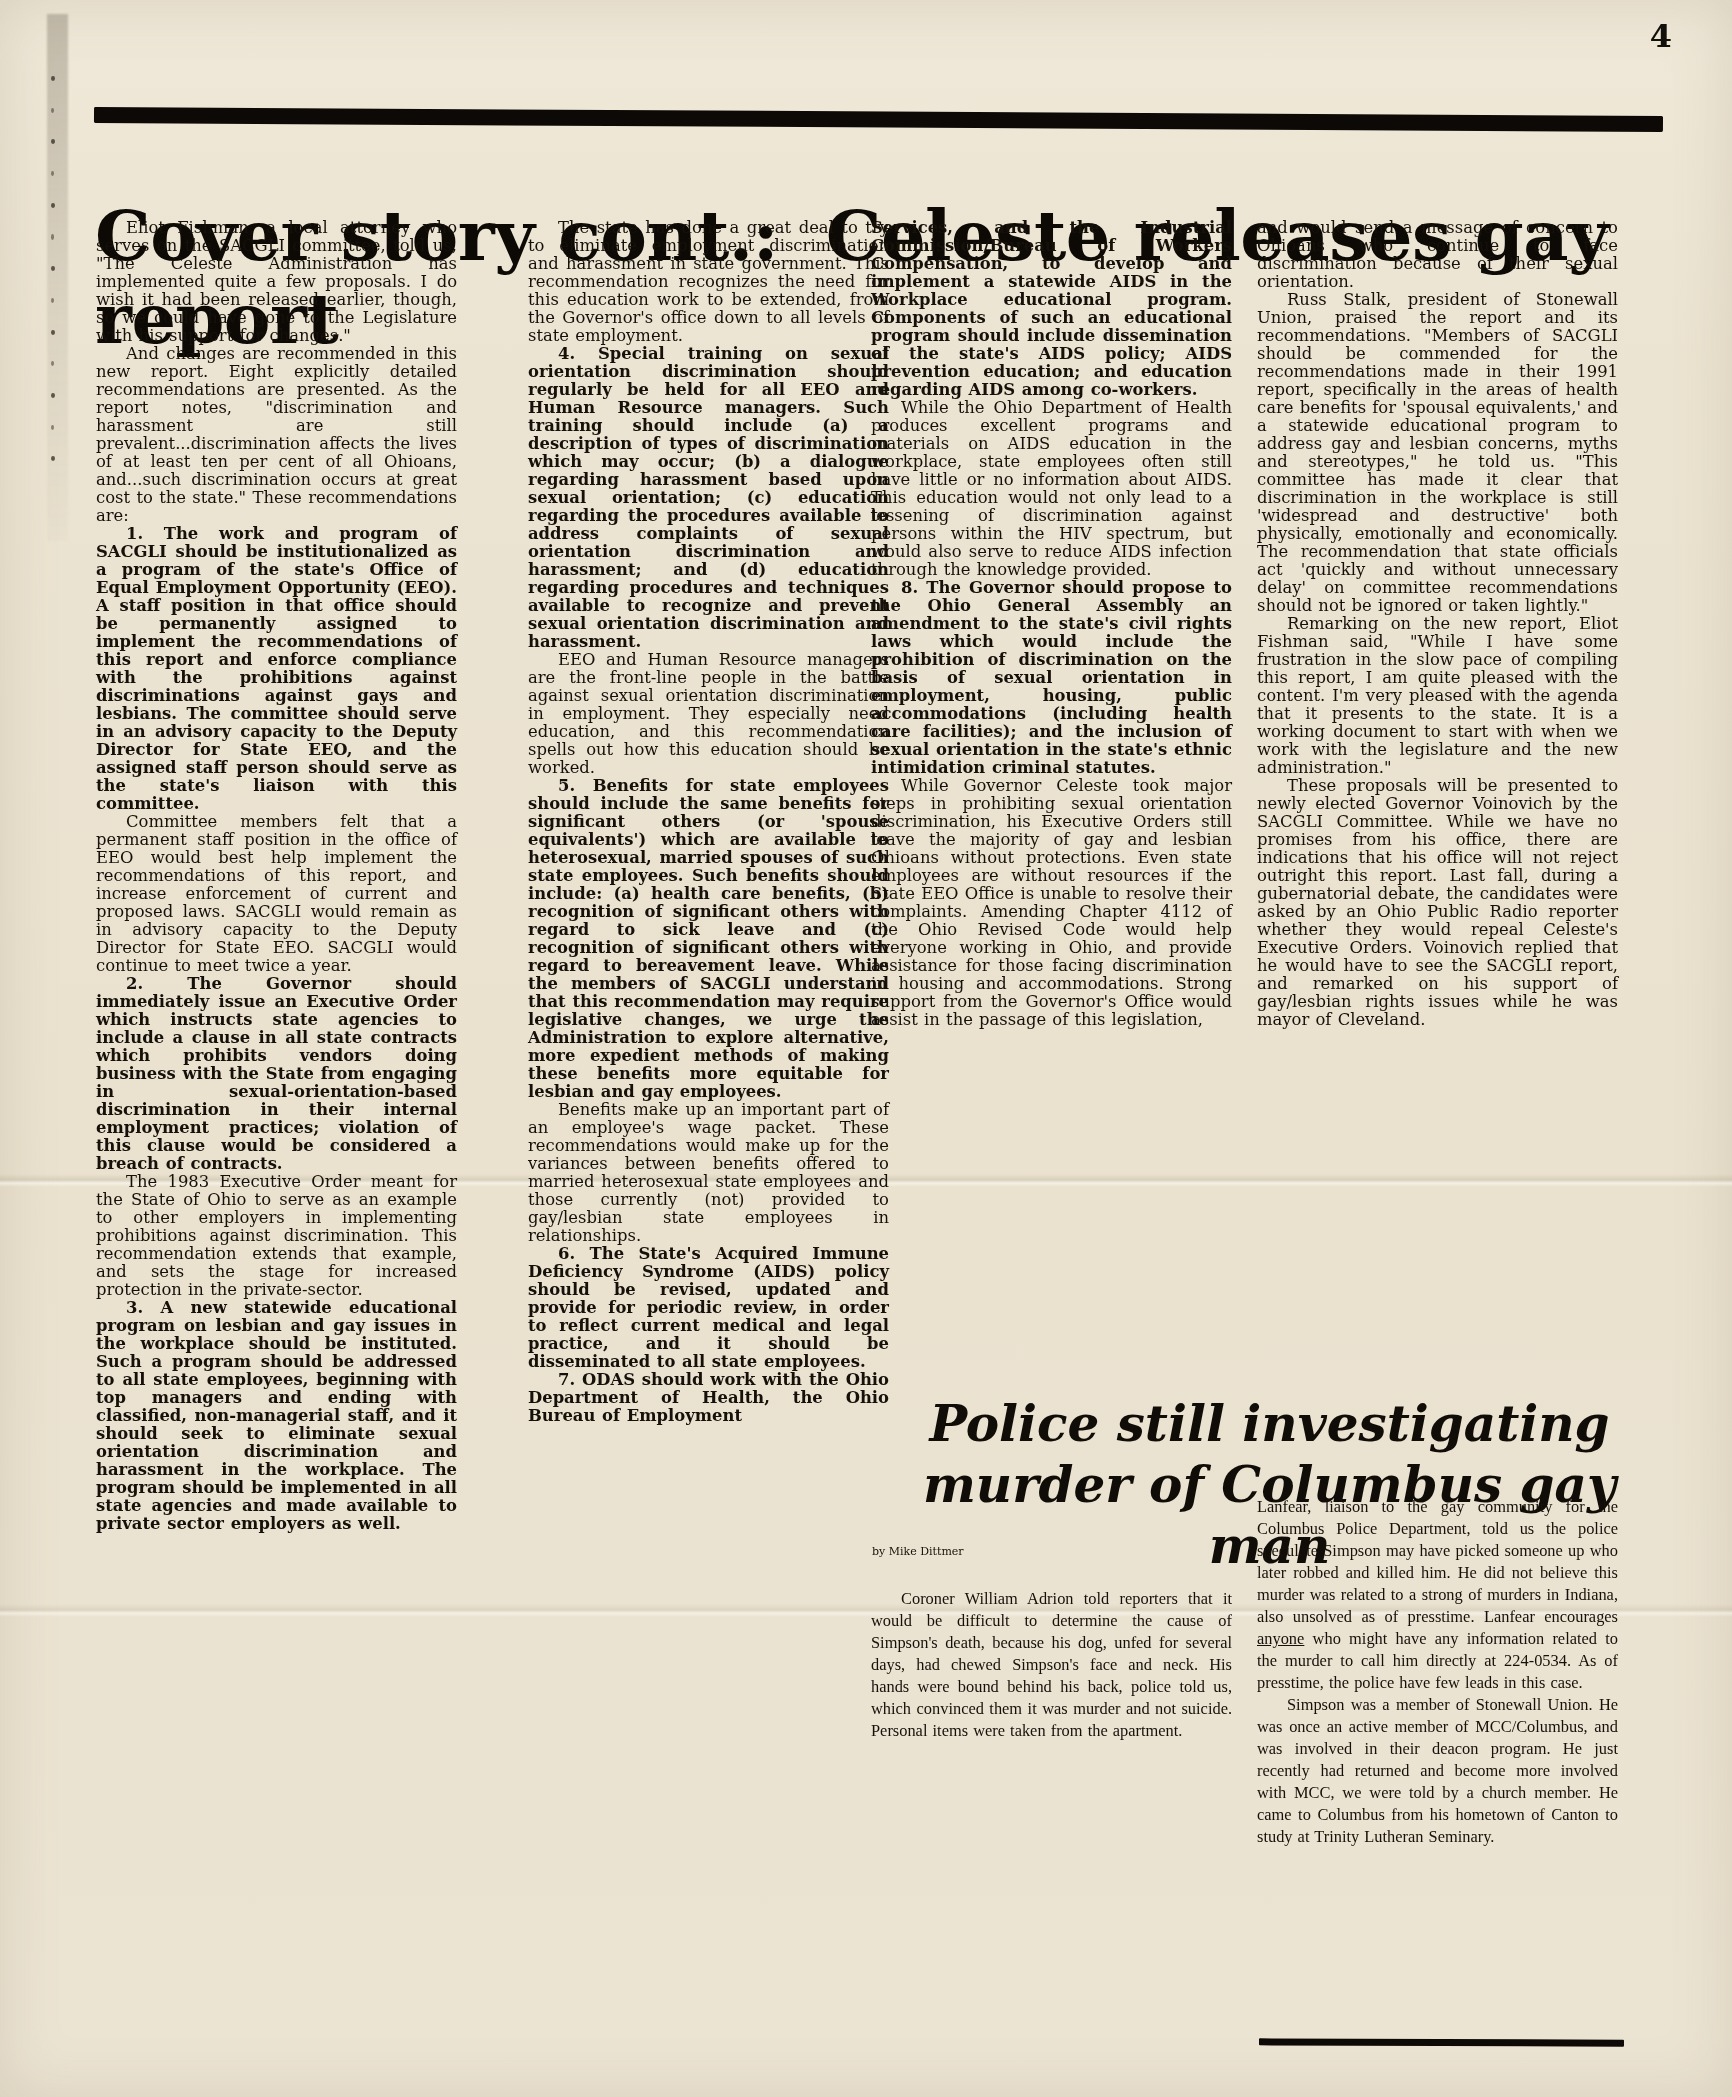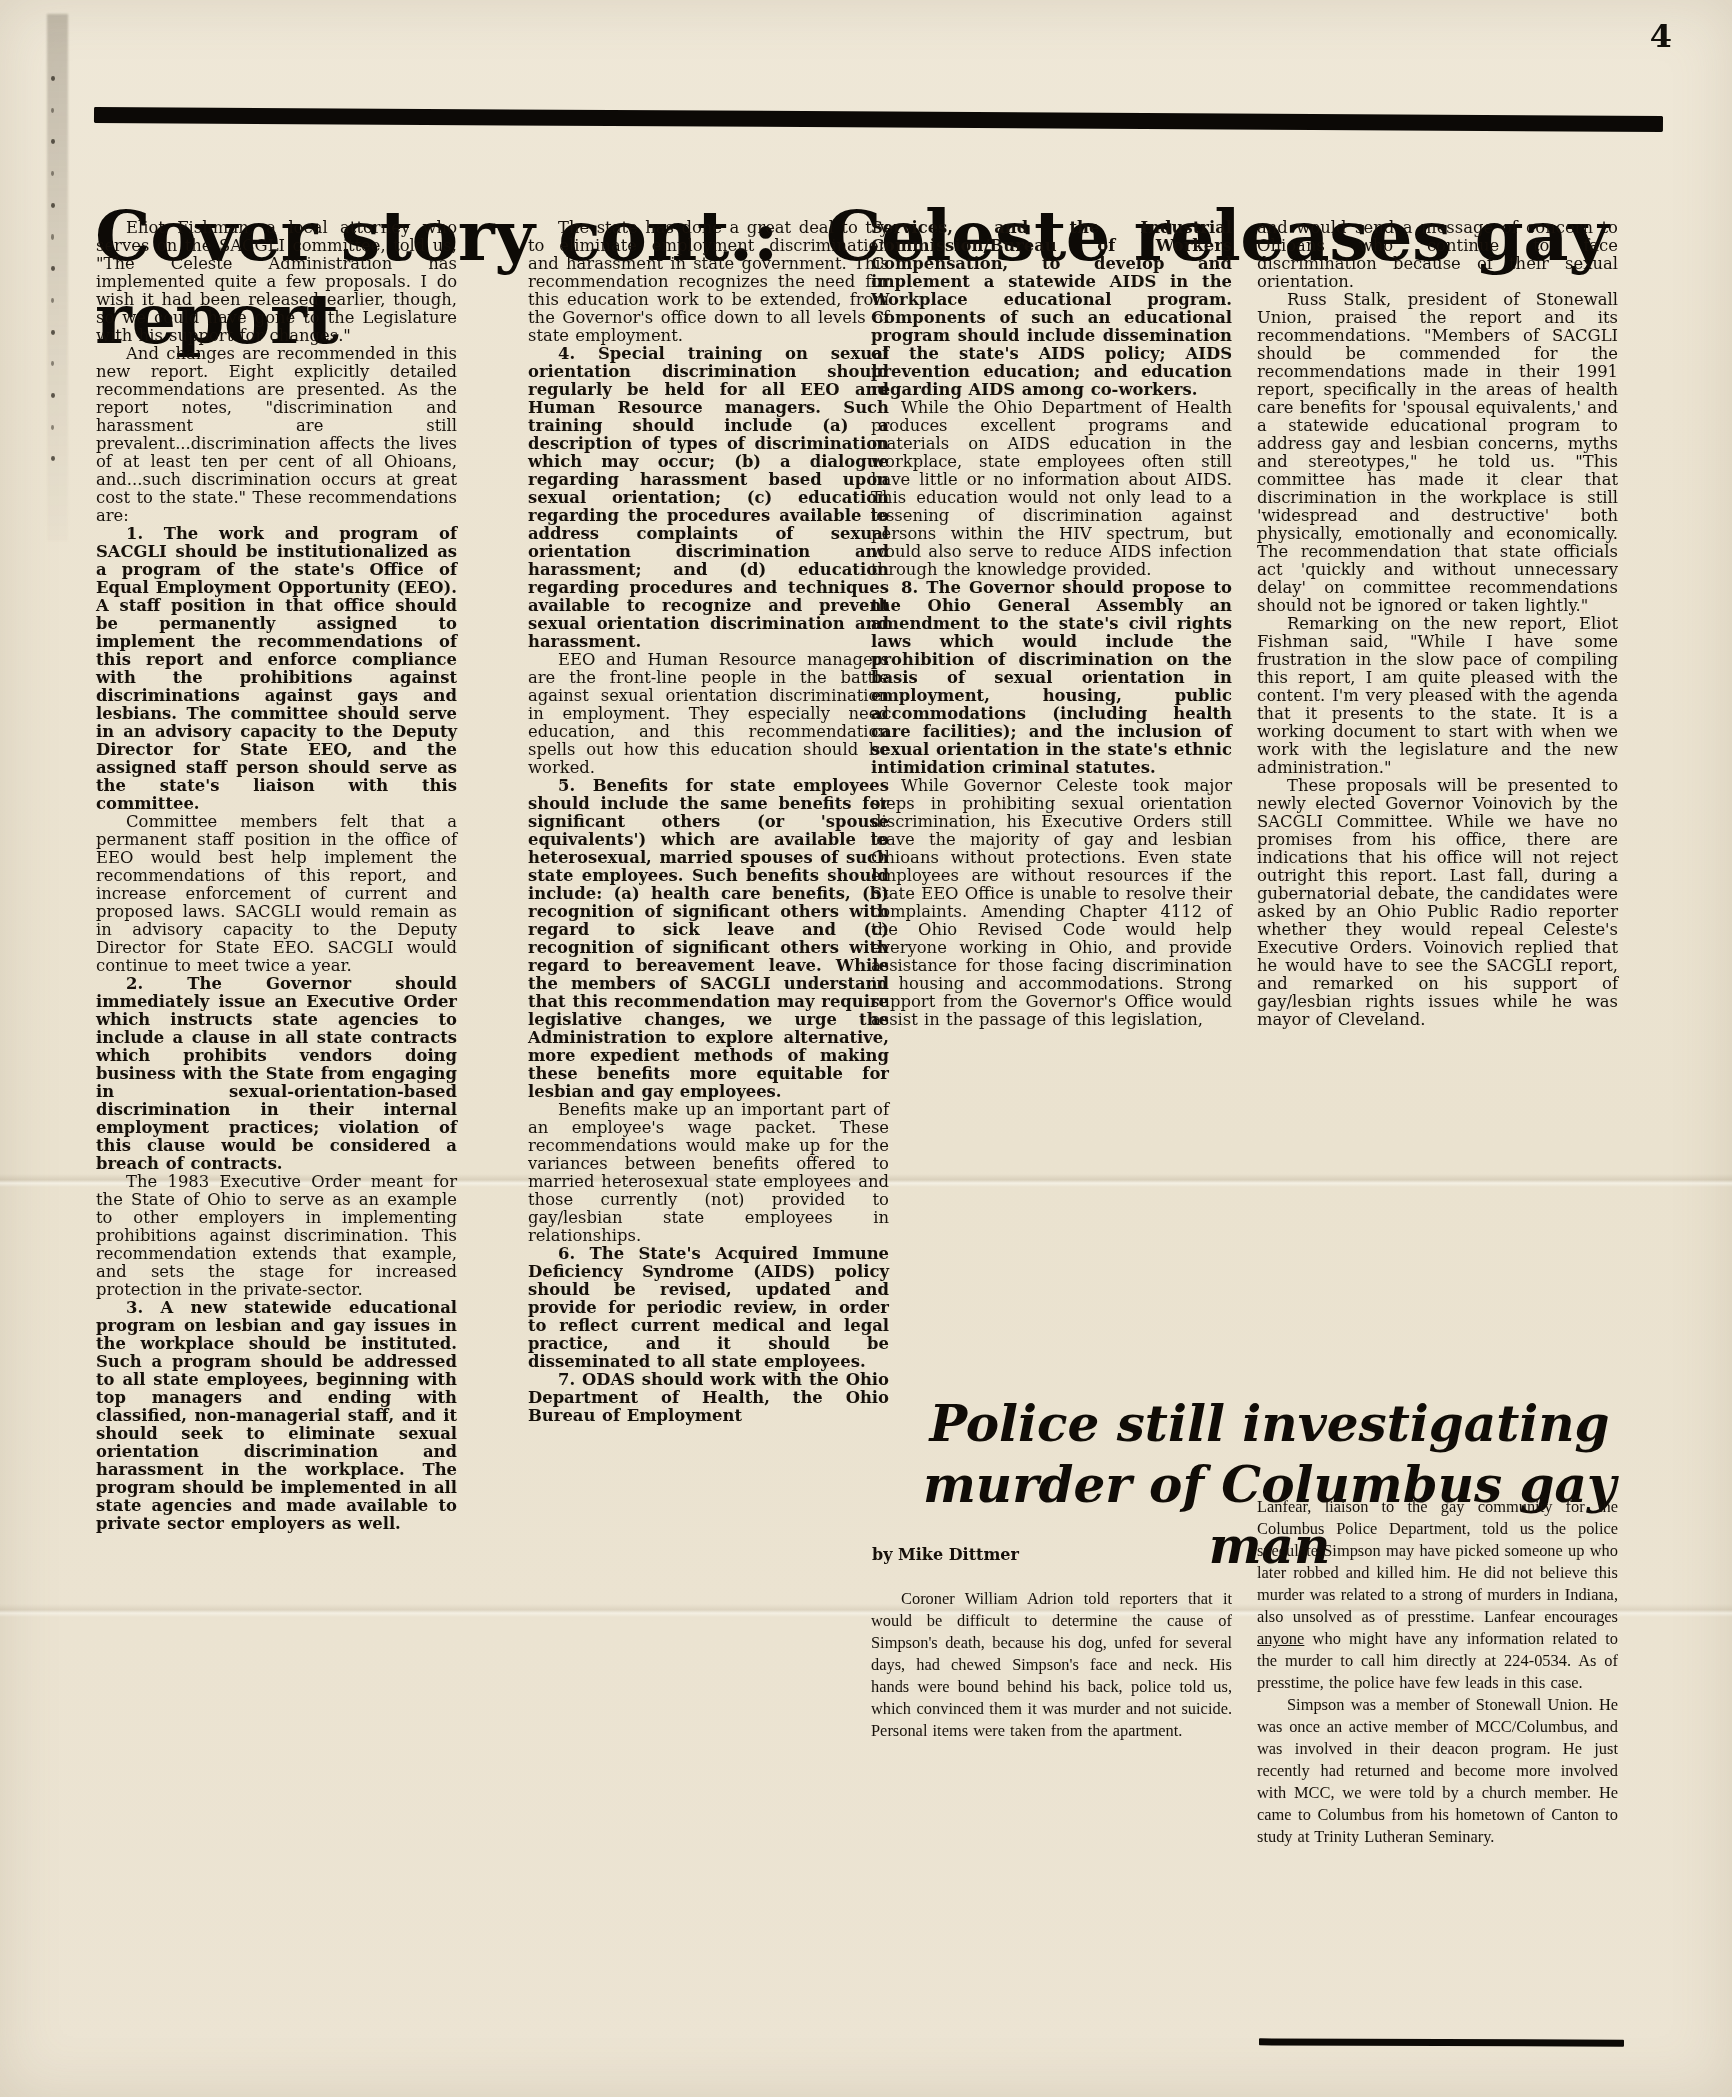--- a/index.html
+++ b/index.html
@@ -57,21 +57,21 @@
   .col p { margin:0; text-indent:30px; }
   .col p.cont { text-indent:0; }
   .col p.rec { font-weight:bold; }
   .a2head {
     position:absolute; left:868px; top:1351px; width:803px;
     font-style:italic; font-size:50px; line-height:1.22;
     color:#100c07; letter-spacing:0px;text-align:center;
   }
   .a2byline {
     position:absolute; left:872px; top:1545px;
-    font-size:16px; font-weight:bold;
+    font-size:11px; font-weight:normal;
   }
   .a2colA { position:absolute; left:871px; top:1588px; width:361px;
     font-size:16.4px; line-height:22px; text-align:justify; word-spacing:1px; }
   .a2colB { position:absolute; left:1257px; top:1496px; width:361px;
     font-size:16.4px; line-height:22px; text-align:justify; word-spacing:1px; }
   .a2colA p, .a2colB p { margin:0; text-indent:30px;font-family:Liberation Serif, serif; }
   .a2colB p.cont { text-indent:0; }
   .uword { text-decoration:underline; }
   .endrule {
     position:absolute; left:1259px; top:2039px; width:365px; height:7.2px;

